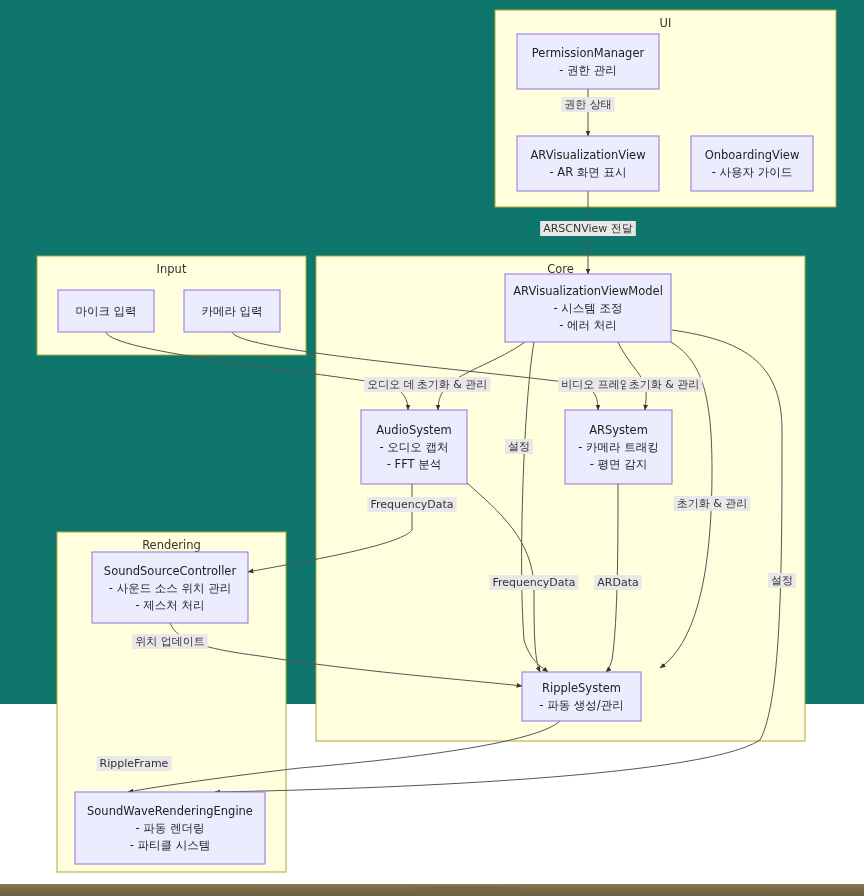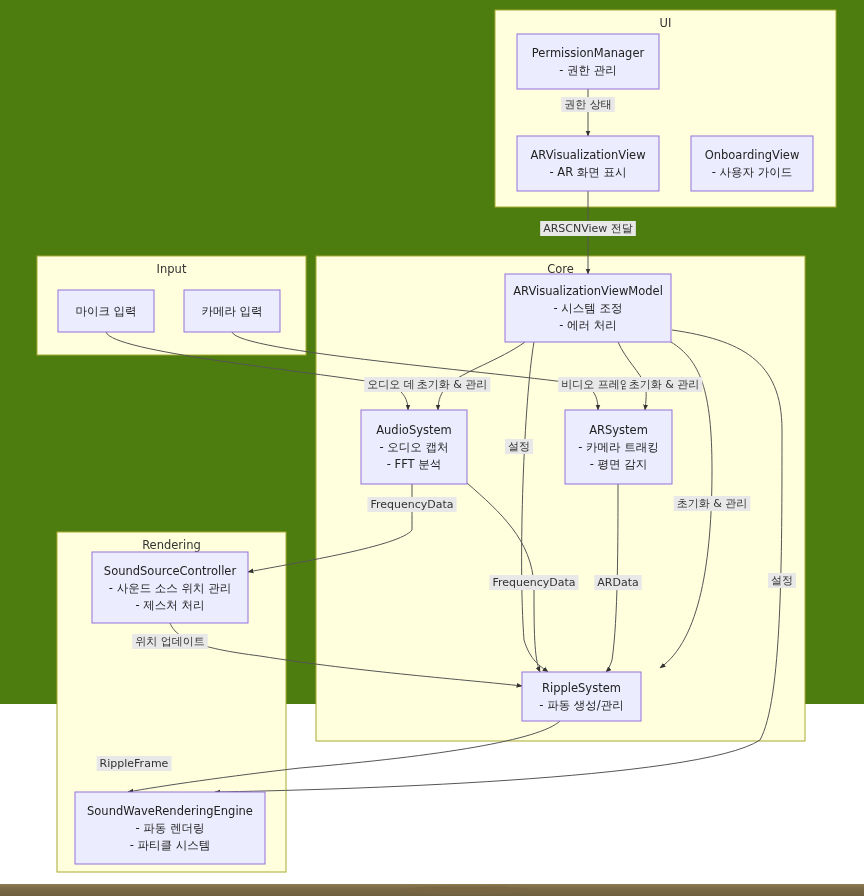--- a/index.html
+++ b/index.html
@@ -1,18 +1,18 @@
 <!DOCTYPE html>
 <html><head>
 <meta charset="utf-8">
 <style>
   html,body{margin:0;padding:0;background:#ffffff;}
   body{width:864px;height:896px;overflow:hidden;
        font-family:"DejaVu Sans","Liberation Sans",sans-serif;}
-  #stage{position:relative;width:864px;height:704px;background:#4d7c0f;}
+  #stage{position:relative;width:864px;height:704px;background:#0f766e;}
   #diagram{position:absolute;left:0;top:0;width:864px;height:884px;}
   .cluster-rect{fill:#ffffde;stroke:#aaaa33;stroke-width:1;}
   .cluster-label{font-size:11.5px;fill:#333333;text-anchor:middle;dominant-baseline:alphabetic;}
   .node-rect{fill:#ececff;stroke:#9370db;stroke-width:1;}
   .node-text{font-size:11.5px;fill:#222222;text-anchor:middle;}
   .edge-path{fill:none;stroke:#555555;stroke-width:1;}
   .edge-label-bg{fill:#e8e8e8;}
   .edge-label-txt{font-size:11px;fill:#333333;text-anchor:middle;}
   .bottom-strip{position:absolute;left:0;top:884px;width:864px;height:12px;
                 background:linear-gradient(to bottom,#8d7a52 0%,#7a6a46 40%,#6d5f3f 100%);}

